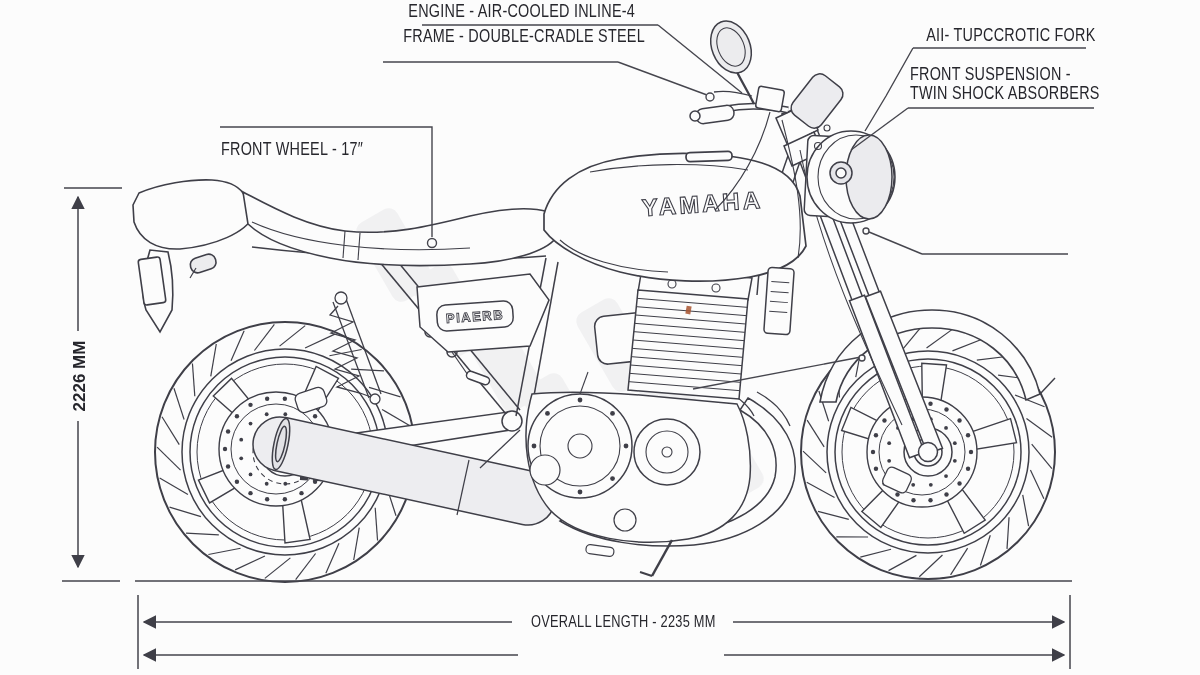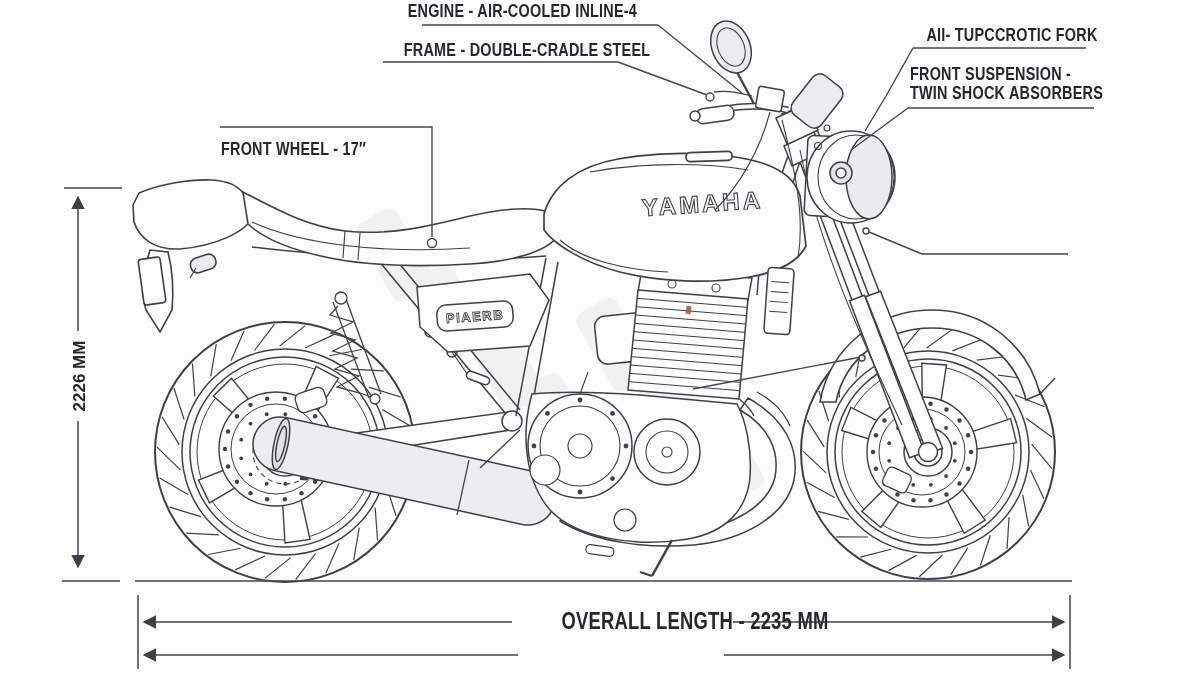--- a/index.html
+++ b/index.html
@@ -1,20 +1,20 @@
 <!DOCTYPE html>
 <html><head>
 <meta charset="utf-8">
 <style>
   html,body{margin:0;padding:0;background:#e8e8e8;}
   .canvas{position:relative;width:1200px;height:675px;background:#fcfcfc;overflow:hidden;
           font-family:"Liberation Sans",sans-serif;}
   svg.art{position:absolute;left:0;top:0;}
   svg text{font-family:"Liberation Sans",sans-serif;}
-  .lbl{position:absolute;color:#26262c;font-weight:bold;font-size:18px;line-height:19px;white-space:nowrap;}
+  .lbl{position:absolute;color:#26262c;font-weight:normal;font-size:18px;line-height:19px;white-space:nowrap;}
   .lbl .cond{display:inline-block;transform:scaleX(.8);transform-origin:left center;letter-spacing:.3px;}
   .lbl.center{text-align:center;}
   .lbl.center .cond{transform-origin:center center;}
   .dim-height{position:absolute;left:-45px;top:366px;width:250px;text-align:center;
               transform:rotate(-90deg);color:#26262c;font-weight:bold;font-size:17px;}
   .two-line{line-height:19px;}
 </style>
 </head>
 <body>
 
@@ -414,21 +414,21 @@
 
     <line x1="518" y1="655" x2="144" y2="655" marker-end="url(#arr)"></line>
     <line x1="724" y1="655" x2="1064" y2="655" marker-end="url(#arr)"></line>
   </g>
 </svg>
 
 <div class="lbl center" style="left:372px;top:2px;width:300px;">
   <span class="cond">ENGINE - AIR-COOLED INLINE-4</span>
 </div>
 
-<div class="lbl center" style="left:373px;top:41px;width:255px;">
+<div class="lbl center" style="left:373px;top:27px;width:255px;">
   <span class="cond">FRAME - DOUBLE-CRADLE STEEL</span>
 </div>
 
 <div class="lbl" style="left:221px;top:104px;margin-top:36px;">
   <span class="cond">FRONT WHEEL - 17″</span>
 </div>
 
 <div class="lbl center" style="left:905px;top:26px;width:190px;">
   <span class="cond">AII- TUPCCROTIC FORK</span>
 </div>
@@ -436,18 +436,18 @@
 <div class="lbl two-line" style="left:910px;top:65px;">
   <span class="cond">FRONT SUSPENSION -</span><br>
   <span class="cond">TWIN SHOCK ABSORBERS</span>
 </div>
 
 
 <div class="dim-height">
   <span>2226 MM</span>
 </div>
 
-<div class="lbl center" style="left:528px;top:612px;width:220px;font-size:23px;">
+<div class="lbl center" style="left:508px;top:612px;width:220px;font-size:16px;">
   <span class="cond">OVERALL LENGTH - 2235 MM</span>
 </div>
 
 
 </div>
 
 </body></html>

